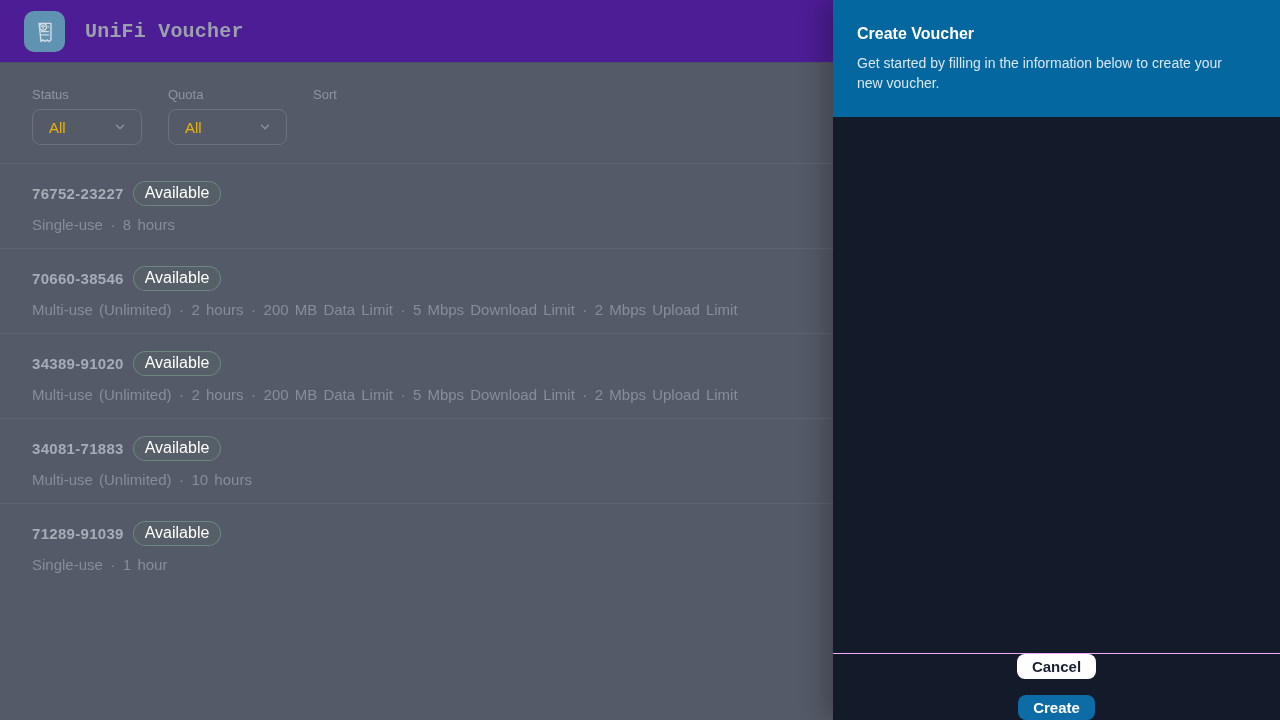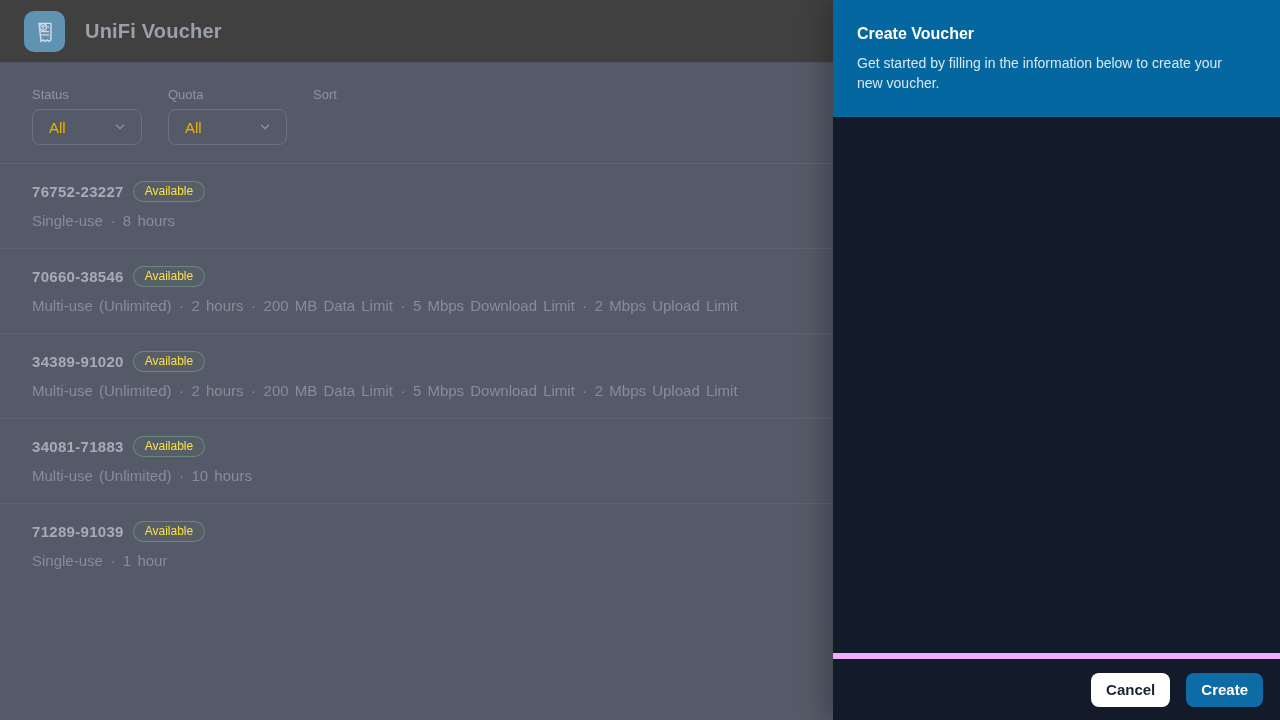--- a/index.html
+++ b/index.html
@@ -7,23 +7,23 @@
   body {
     font-family: "Liberation Sans", "DejaVu Sans", sans-serif;
     background: #545a67;
     position: relative;
   }
 
   
   .page { position: absolute; inset: 0; background: #545a67; }
 
   .app-header {
-    height: 63px; background: #404040;
+    height: 63px; background: #4c1d95;
     border-bottom: 1px solid #4d5360;
-    display: flex; align-items: center; padding: 0 24px; gap: 20px;
+    display: flex; align-items: center; padding: 0 24px; gap: 20px; font-family: Liberation Mono, monospace;
   }
   .logo {
     width: 41px; height: 41px; border-radius: 10px;
     background: #5f93b1; display: flex; align-items: center; justify-content: center;
     flex: 0 0 auto;
   }
   .app-title { font-size: 20px; font-weight: bold; color: #9aa0ac; letter-spacing: .2px; }
 
   .filters {
     display: flex; gap: 26px; padding: 24px 32px 18px 32px;
@@ -43,21 +43,21 @@
   .chev { width: 14px; height: 14px; stroke: #8b919e; fill: none; stroke-width: 2.4; stroke-linecap: round; stroke-linejoin: round; }
 
   .voucher-list { }
   .vitem {
     height: 85px; padding: 17px 32px 0 32px;
     border-bottom: 1px solid #5d6371; cursor: pointer;
   }
   .vrow { display: flex; align-items: center; gap: 9px; margin-bottom: 10px; }
   .vcode { font-size: 15px; font-weight: bold; color: #a6acb8; letter-spacing: .3px; }
   .vbadge {
-    font-size: 12px; color: #fde047;
+    font-size: 16px; color: #ffffff;
     border: 1px solid rgba(122, 171, 144, 0.55);
     background: rgba(122, 171, 144, 0.06);
     border-radius: 999px; padding: 3px 11px 4px 11px; line-height: 1;
   }
   .vdetails { font-size: 15px; color: #878d9a; word-spacing: 2px; }
 
   
   .drawer {
     position: absolute; top: 0; right: 0; width: 447px; height: 720px;
     background: #131a2a; display: flex; flex-direction: column;
@@ -79,23 +79,23 @@
   }
   .dselect .chev { stroke: #8b93a4; }
   .dinput {
     height: 37px; width: 100%; background: #1d2434;
     border: 1px solid #2c3447; border-radius: 8px;
     padding: 0 13px; color: #e7eaf0; font-size: 14px; outline: none;
     font-family: "Liberation Sans", "DejaVu Sans", sans-serif;
   }
 
   .drawer-foot {
-    height: 67px; border-top: 6px solid #f0abfc;
+    height: 67px; border-top: 1px solid #f0abfc;
     display: flex; align-items: center; justify-content: flex-end;
-    gap: 16px; padding: 0 17px;
+    gap: 16px; padding: 0 17px; flex-direction: column;
   }
   .btn {
     height: 34px; border: none; border-radius: 8px; padding: 0 15px;
     font-size: 15px; font-weight: bold; cursor: pointer;
     font-family: "Liberation Sans", "DejaVu Sans", sans-serif;
   }
   .btn-cancel { background: #ffffff; color: #1a2133; }
   .btn-create { background: #0d6ca6; color: #ffffff; }
 </style>
 </head>

